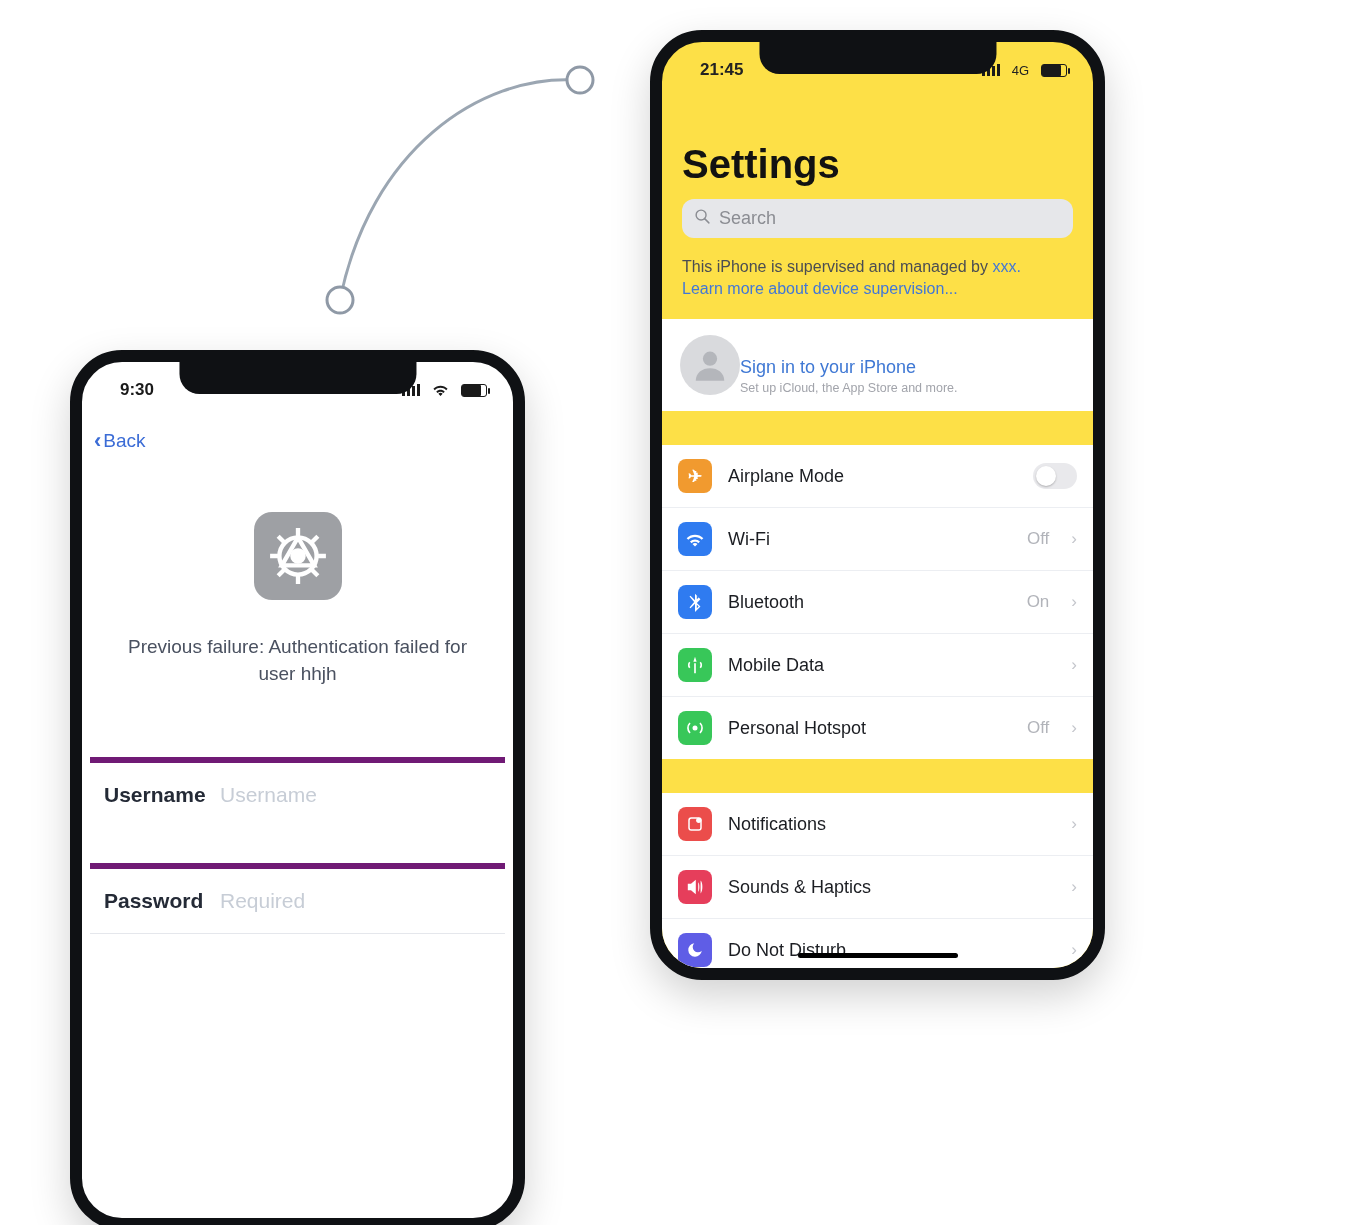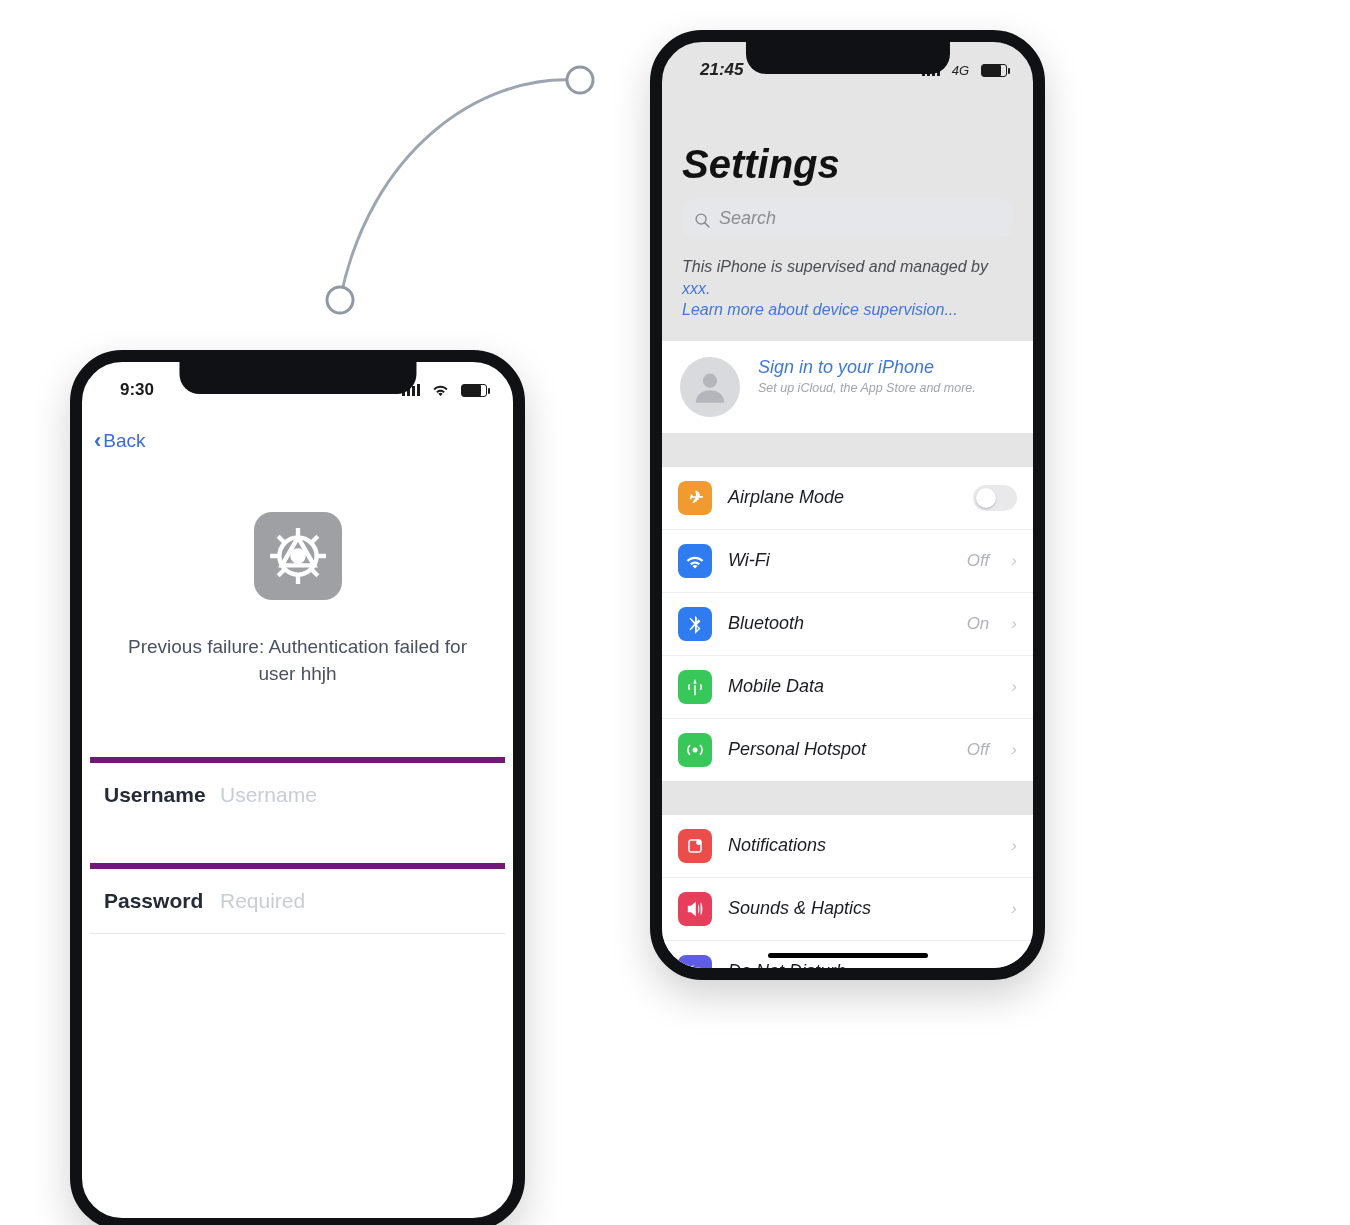--- a/index.html
+++ b/index.html
@@ -79,40 +79,40 @@
   .field{ display:flex; align-items:center; padding:20px 14px; border-top:6px solid #701a75;margin-top:36px;}
   .field:last-child{ border-bottom:1px solid #e5e7ec;}
   .field label{ width:135px; font-size:21px; font-weight:700; color:#242a36;}
   .field input{
     flex:1; border:none; outline:none;
     font-size:21px; color:#242a36; background:transparent;
   }
   .field input::placeholder{ color:#c7cdd6; font-weight:400;}
 
   
-  #phone2{ left:650px; top:30px; width:395px; height:950px; background:#e5e5e5;font-style:italic;}
+  #phone2{ left:650px; top:30px; width:455px; height:950px; background:#fde047;}
   #phone2 .statusbar{ color:#222; }
   .settings-head{
     padding:56px 20px 0 20px;
     font-size:40px; font-weight:800; color:#121212;
   }
   .searchbar{
     margin:12px 20px 14px 20px;
     background:#e6e7ea;
     border-radius:12px;
-    display:flex; align-items:flex-end; gap:8px;
+    display:flex; align-items:flex-start; gap:8px;
     padding:9px 12px;
     color:#8b8d93; font-size:18px;
     font-weight:400;
   }
   .sup-note{ padding:4px 20px 2px 20px; font-size:16px; color:#4b4d52; line-height:1.35;}
   .sup-note .lnk{ color:#4277d7;}
   .row-group{ background:#ffffff; margin-top:18px; border-radius:12px; overflow:hidden;}
   .signin-row{
-    display:flex; align-items:flex-start; gap:18px;
+    display:flex; align-items:flex-end; gap:0;
     padding:16px 18px;
   }
   .avatar{
     width:60px;height:60px;border-radius:50%;
     background:#d9dadd;
     display:flex;align-items:center;justify-content:center;
   }
   .signin-title{ color:#3f78d4; font-size:18px; font-weight:500;}
   .signin-sub{ color:#a2a4ab; font-size:12.5px; margin-top:3px;}
   .row{

